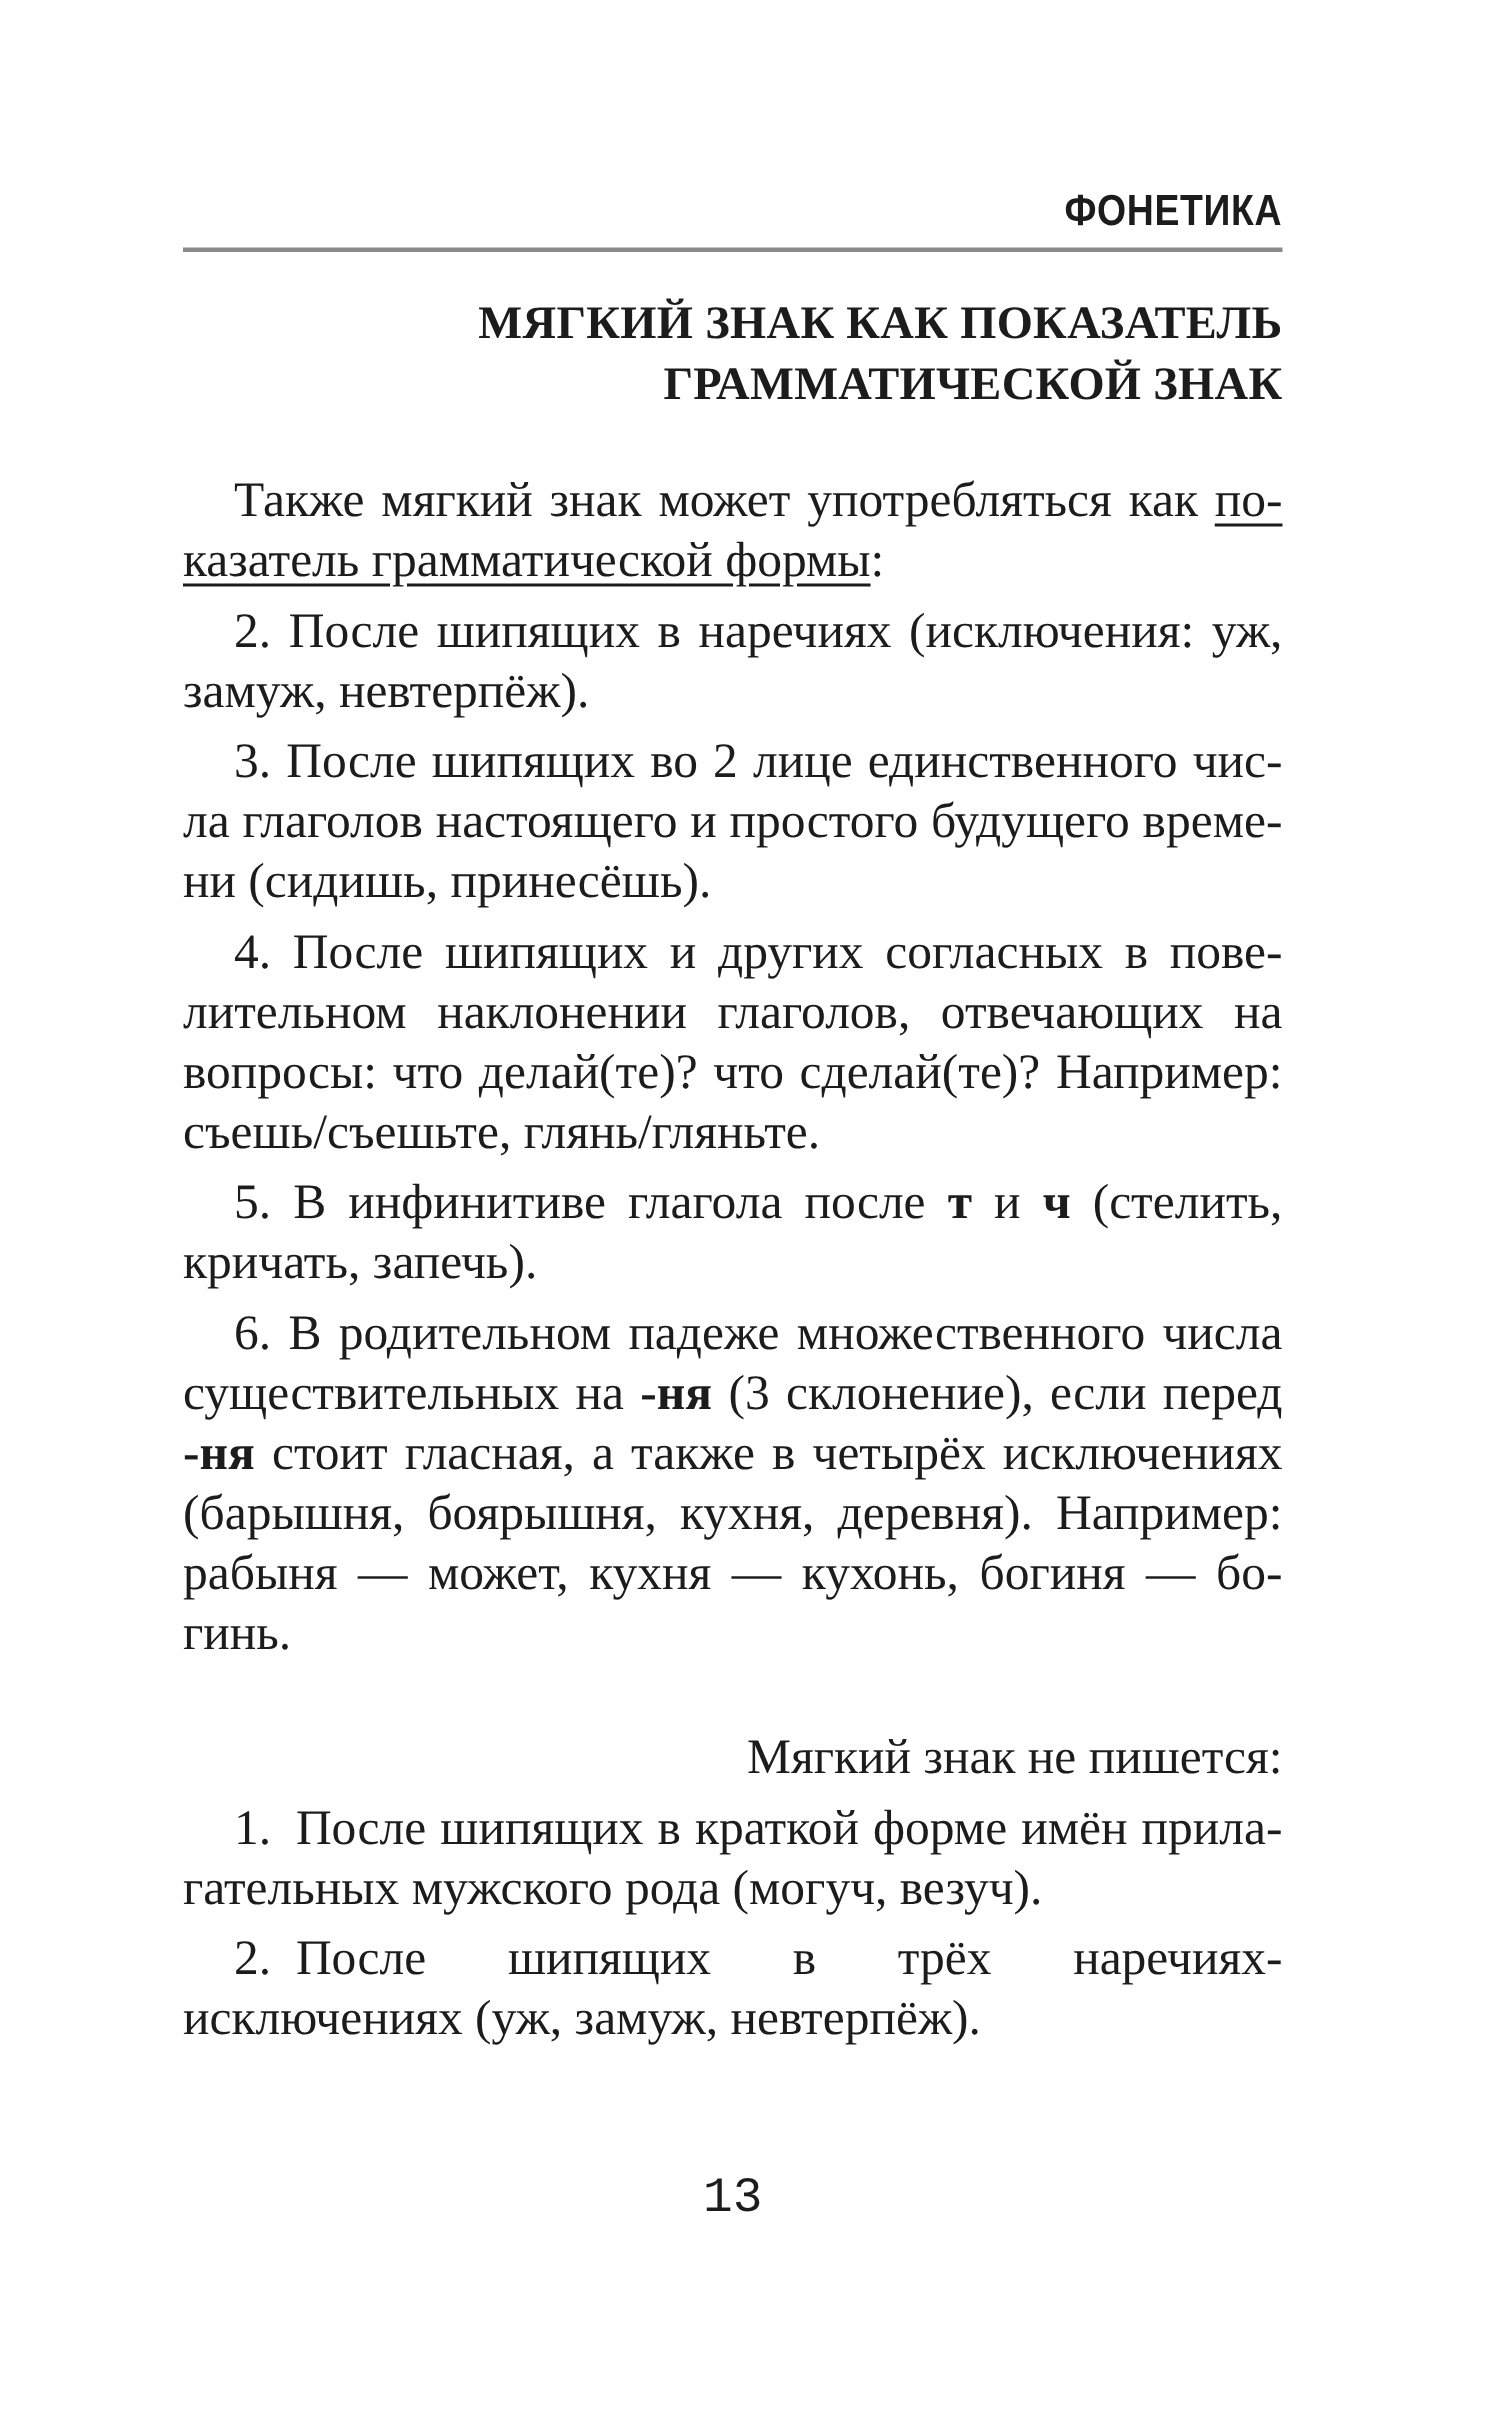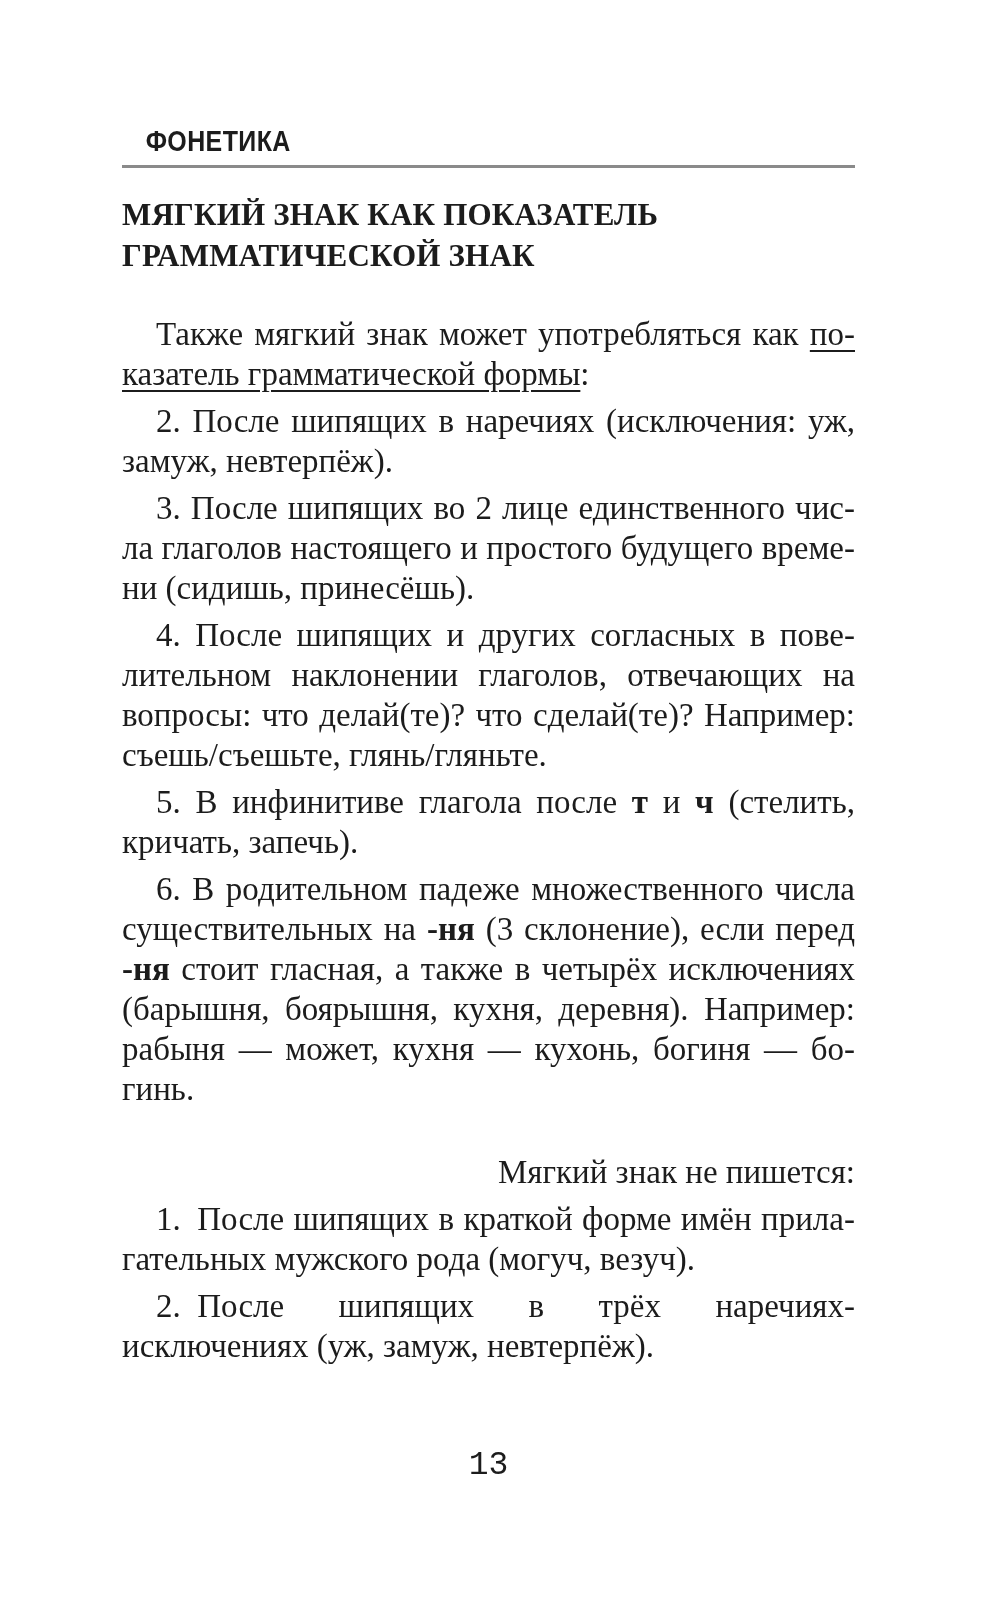--- a/index.html
+++ b/index.html
@@ -8,38 +8,39 @@
     width:1000px;height:1616px;
     margin:0 auto;
     background:#ffffff;
     color:#1c1c1c;
     font-family:"Liberation Serif", serif;
     box-sizing:border-box;
     padding:124px 145px 0 122px;
     overflow:hidden;
   }
   .running-head{
+    text-align:right;
     font-family:"Liberation Sans", sans-serif;
     font-weight:700;
     font-size:29px;
     line-height:34px;
     letter-spacing:.5px;
   }
   .running-head .squeeze{
     display:inline-block;
     transform:scaleX(.86);
     transform-origin:100% 50%;
   }
   .rule{
     height:3px;
     margin-top:7px;
   }
   h1.title{
     margin:26px 0 0 0;
-    text-align:left;
+    text-align:right;
     font-size:31px;
     font-weight:700;
     line-height:41px;
     letter-spacing:.2px;
   }
   .content{
     margin-top:38px;
     font-size:33px;
     line-height:40px;
     text-align:justify;

